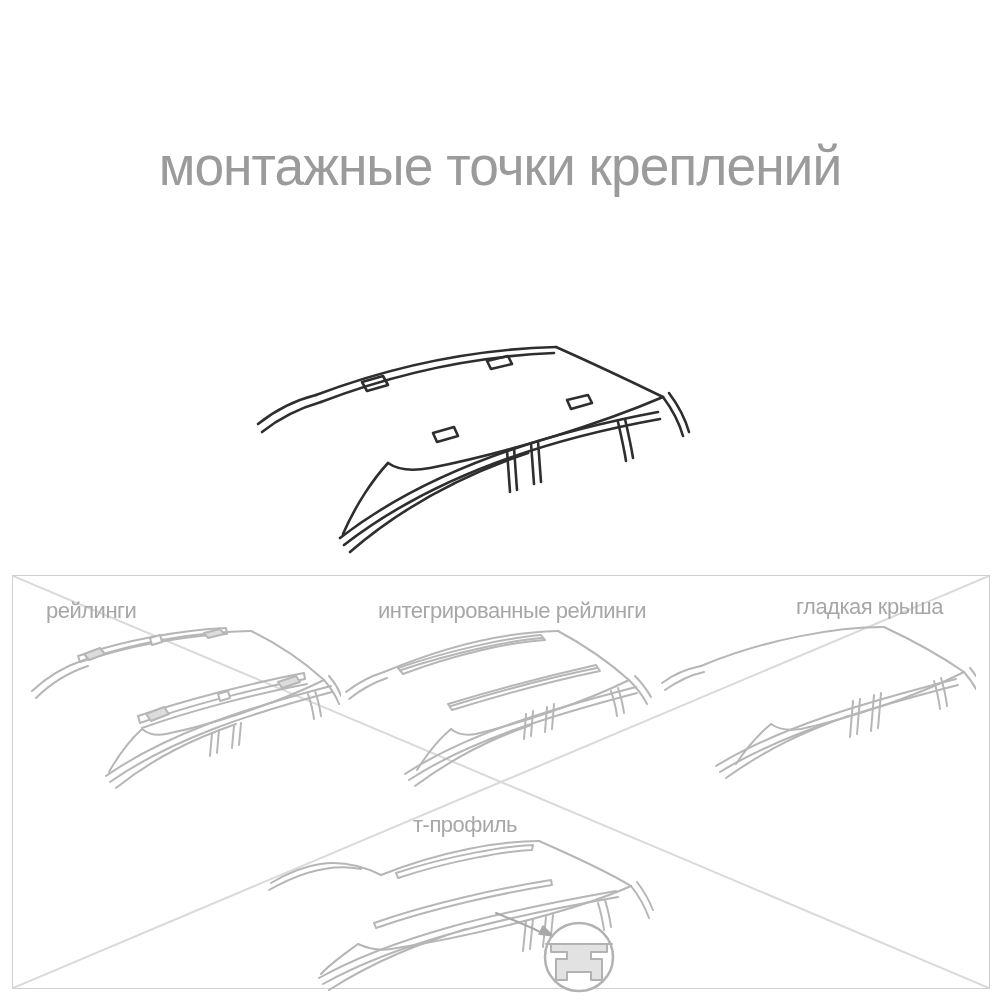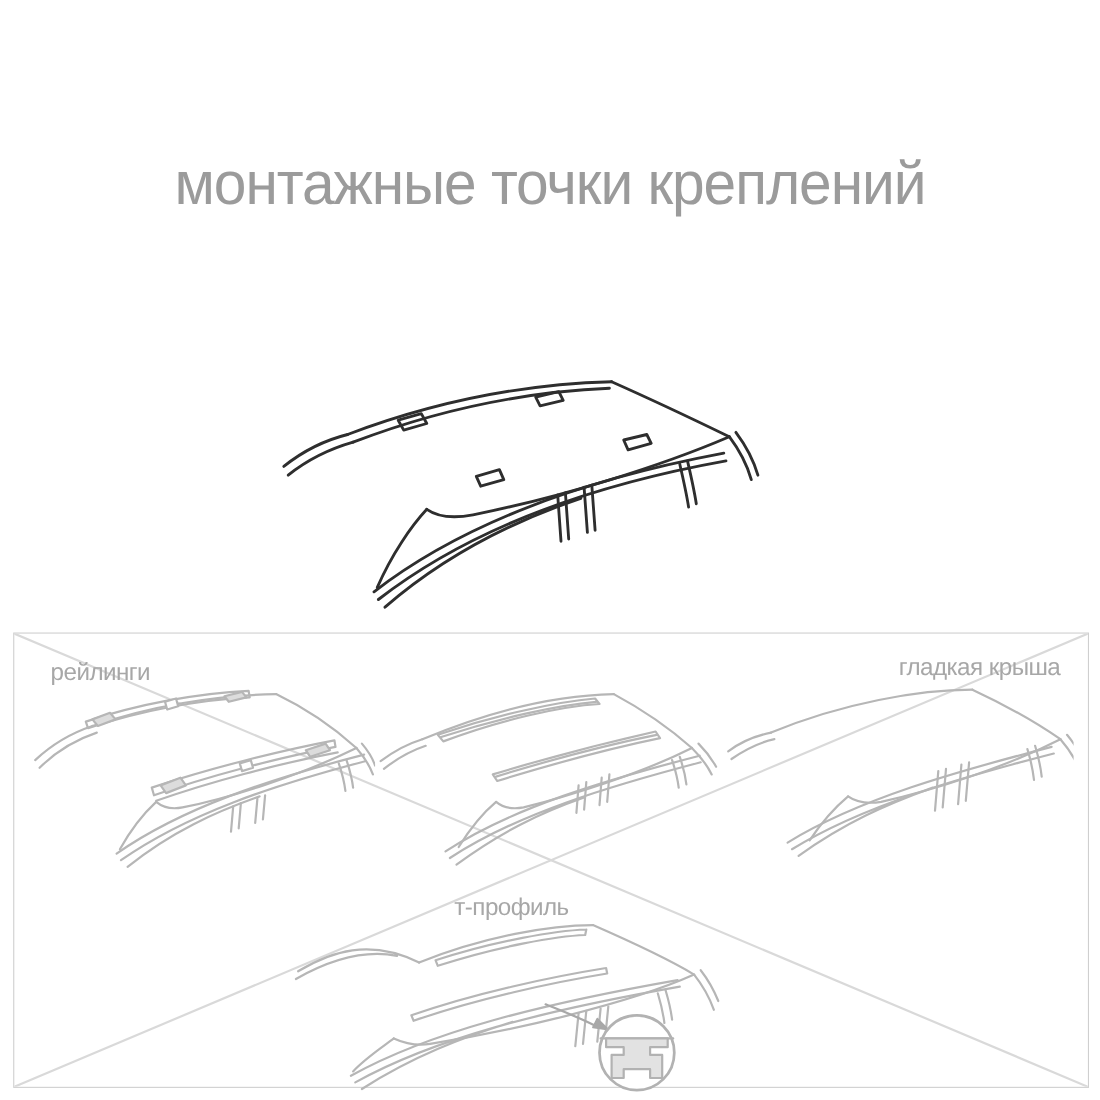--- a/index.html
+++ b/index.html
@@ -21,21 +21,21 @@
     position:absolute;left:12px;top:575px;width:976px;height:412px;
     border:1px solid #cfcfcf;overflow:visible;
   }
   .diag{position:absolute;left:0;top:0;}
   .panel-label{
     position:absolute;color:#a7a7a7;font-size:22px;letter-spacing:-0.5px;
     white-space:nowrap;
   }
   .lbl-rails{left:33px;top:22px;}
   .lbl-integrated{left:365px;top:22px;}
-  .lbl-smooth{left:804px;top:18px;}
+  .lbl-smooth{left:783px;top:18px;}
   .lbl-tprofile{left:400px;top:236px;}
   .sub-drawing{position:absolute;}
   .d-rails{left:13px;top:40px;}
   .d-integrated{left:328px;top:48px;}
   .d-smooth{left:643px;top:45px;}
   .d-tprofile{left:248px;top:257px;}
 </style>
 </head>
 <body>
 
@@ -63,20 +63,21 @@
 </svg>
 
 <div class="panel">
 
   <svg class="diag" width="976" height="412" viewBox="0 0 976 412" stroke="#d9d9d9" stroke-width="2">
     <line x1="0" y1="0" x2="976" y2="412"></line>
     <line x1="0" y1="412" x2="976" y2="0"></line>
   </svg>
 
   <div class="panel-label lbl-rails">рейлинги</div>
+  <div class="panel-label lbl-integrated">интегрированные рейлинги</div>
   <div class="panel-label lbl-smooth">гладкая крыша</div>
   <div class="panel-label lbl-tprofile">т-профиль</div>
 
   <svg class="sub-drawing d-rails" width="315" height="182" viewBox="0 0 315 182" fill="none" stroke="#b6b6b6" stroke-width="2" stroke-linecap="round" stroke-linejoin="round">
     <path d="M 6,75 C 22,60 40,50 58,44 M 10,82 C 26,66 44,56 62,50"></path>
     <path d="M 58,44 C 110,26 170,16 225,15"></path>
     <path d="M 225,15 C 252,28 278,46 298,64"></path>
     <path d="M 298,64 C 245,90 180,110 140,118 C 130,120 122,118 116,113"></path>
     <path d="M 116,113 C 104,124 92,140 83,156"></path>
     <path d="M 80,160 C 140,118 220,92 305,70 M 84,166 C 144,124 222,98 306,76 M 90,172 C 130,140 170,122 210,108"></path>

